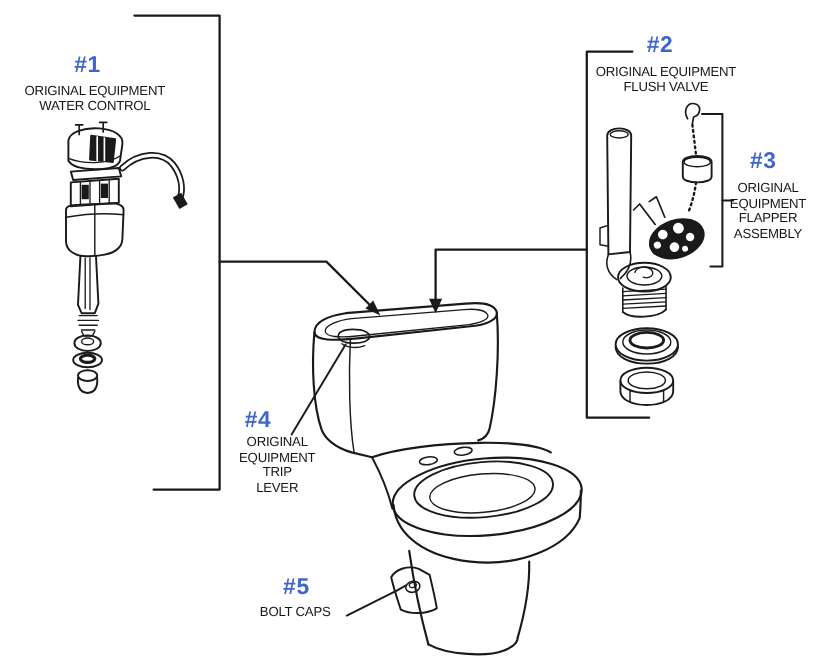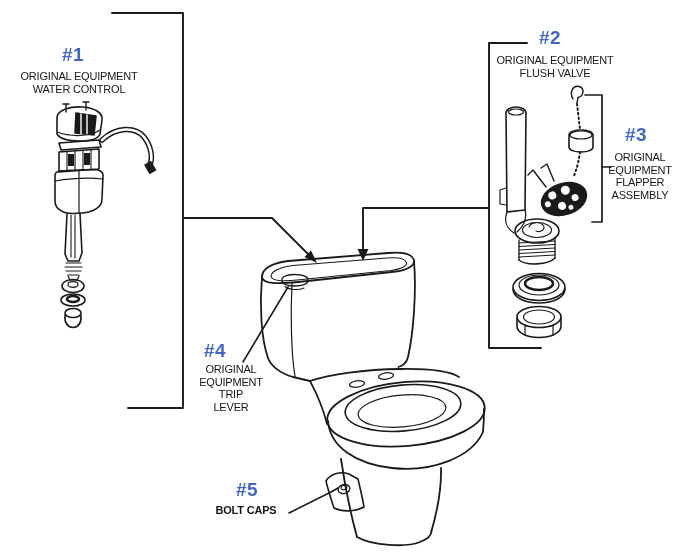--- a/index.html
+++ b/index.html
@@ -200,17 +200,17 @@
   <div class="callout" style="left:181px;top:363px;width:100px;">
     <div class="lbl">ORIGINAL
 EQUIPMENT
 TRIP
 LEVER</div>
   </div>
 
   <div class="callout" style="left:212px;top:479px;width:70px;">
     <div class="num">#5</div>
   </div>
-  <div class="callout" style="left:198px;top:504px;width:96px;font-weight:bold;">
+  <div class="callout" style="left:198px;top:504px;width:96px;">
     <div class="lbl">BOLT CAPS</div>
   </div>
 
 </div>
 
 </body></html>

